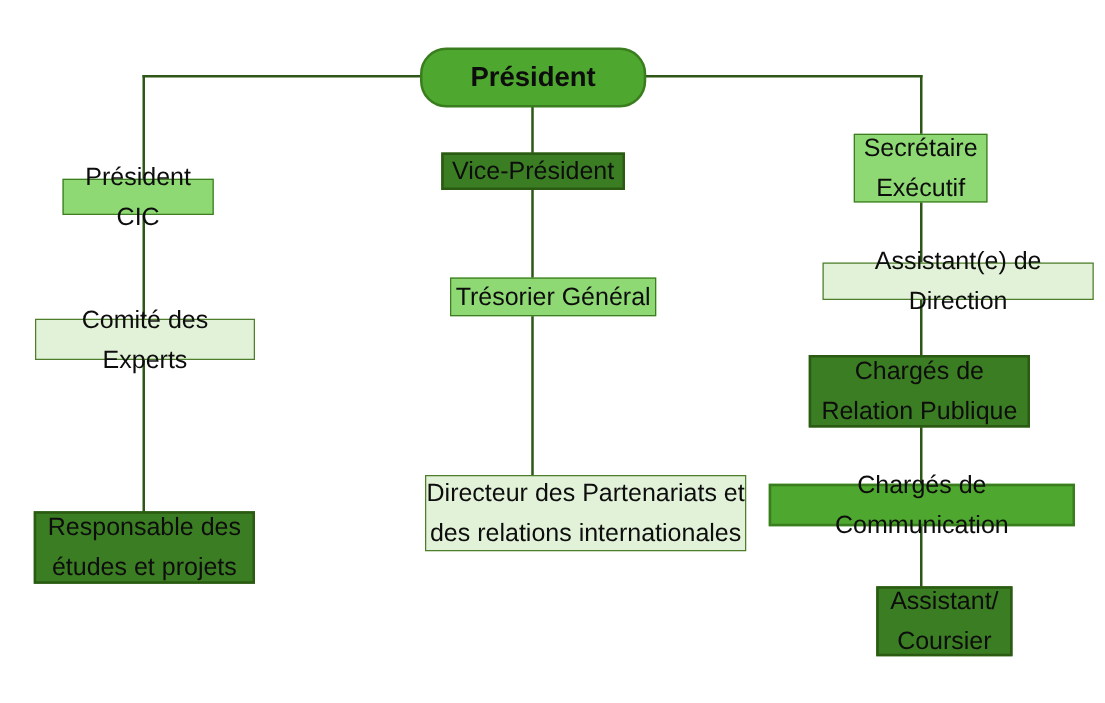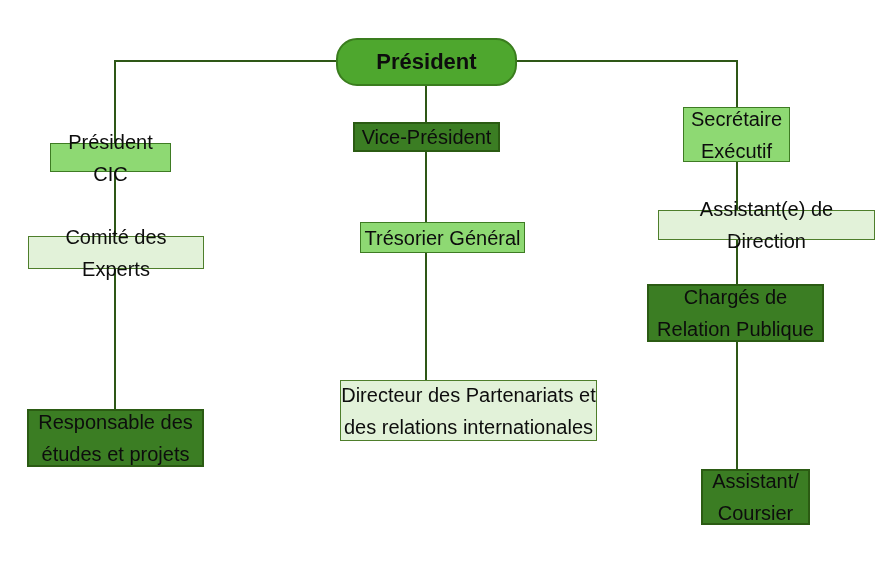--- a/index.html
+++ b/index.html
@@ -40,21 +40,21 @@
     line-height:1.6;
     white-space:pre-line;
   }
   .v-medium{background:var(--medium-green);border:2px solid var(--border-medium);}
   .v-light{background:var(--light-green);border:1.5px solid var(--border-light);}
   .v-pale{background:var(--pale-green);border:1.5px solid var(--border-pale);}
   .v-dark{background:var(--dark-green);border:2px solid var(--border-dark);}
 
   #n-president{left:336px;top:38px;width:181px;height:48px;font-size:22px;font-weight:bold;border-radius:21px;}
   #n-president-cic{left:50px;top:143px;width:121px;height:29px;}
-  #n-comite-experts{left:28px;top:236px;width:176px;height:33px;}
+  #n-comite-experts{left:28px;top:255px;width:176px;height:33px;}
   #n-responsable-etudes{left:27px;top:409px;width:177px;height:58px;}
   #n-vice-president{left:353px;top:122px;width:147px;height:30px;}
   #n-tresorier-general{left:343px;top:222px;width:165px;height:31px;margin-left:17px;}
   #n-directeur-partenariats{left:296px;top:380px;width:257px;height:61px;margin-left:44px;}
   #n-secretaire-executif{left:683px;top:107px;width:107px;height:55px;}
   #n-assistant-direction{left:630px;top:210px;width:217px;height:30px;margin-left:28px;}
   #n-charges-relation-publique{left:647px;top:284px;width:177px;height:58px;}
   #n-charges-communication{left:615px;top:387px;width:245px;height:34px;}
   #n-chauffeur-coursier{left:701px;top:469px;width:109px;height:56px;}
 
@@ -83,16 +83,17 @@
   <div class="node v-dark" id="n-vice-president">Vice-Président</div>
   <div class="node v-light" id="n-tresorier-general">Trésorier Général</div>
   <div class="node v-pale" id="n-directeur-partenariats">Directeur des Partenariats et
 des relations internationales</div>
 
   <div class="node v-light" id="n-secretaire-executif">Secrétaire
 Exécutif</div>
   <div class="node v-pale" id="n-assistant-direction">Assistant(e) de Direction</div>
   <div class="node v-dark" id="n-charges-relation-publique">Chargés de
 Relation Publique</div>
+  <div class="node v-medium" id="n-charges-communication">Chargés de Communication</div>
   <div class="node v-dark" id="n-chauffeur-coursier">Assistant/
 Coursier</div>
 
 </div>
 
 </body></html>

